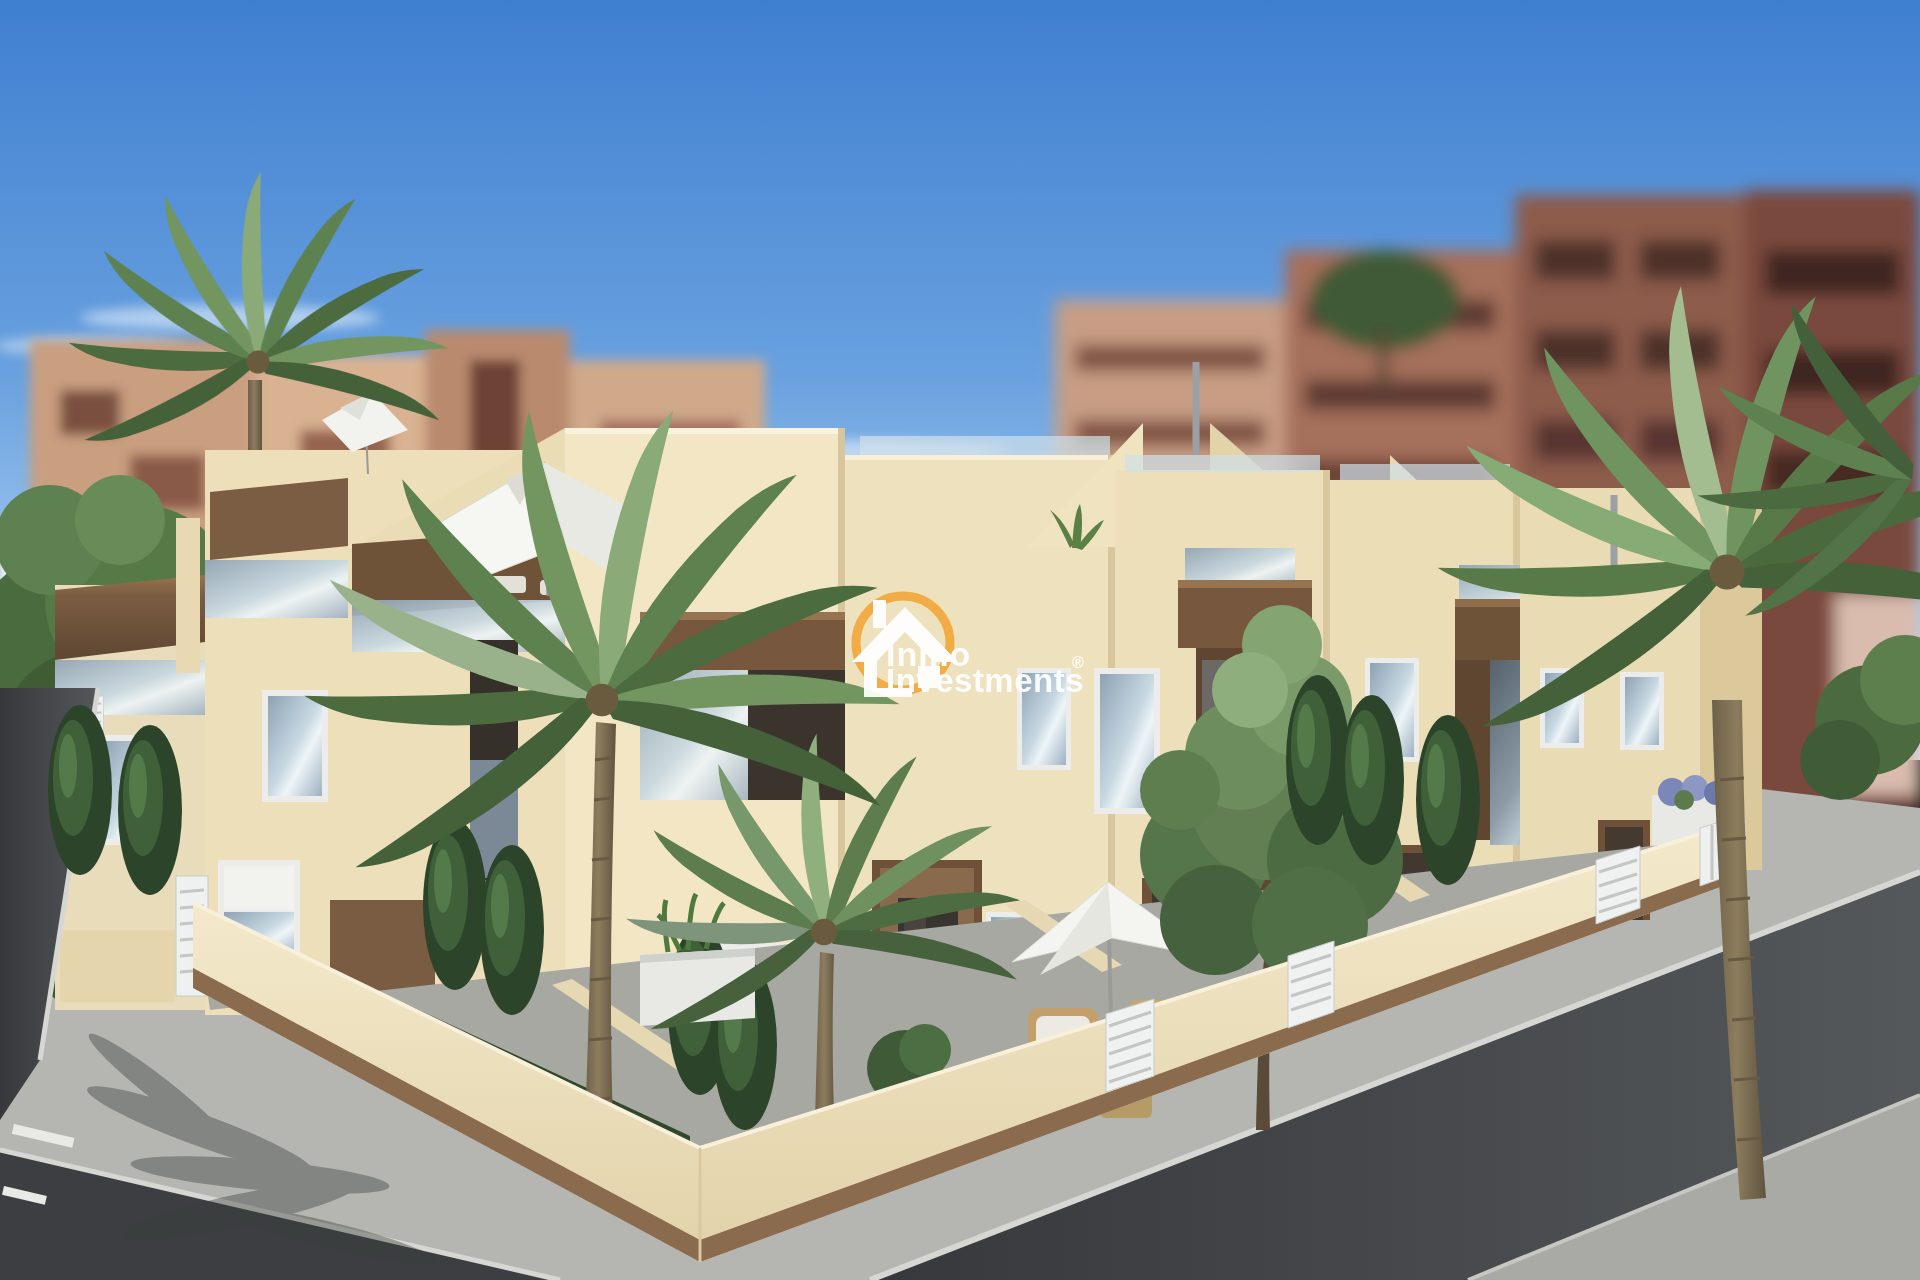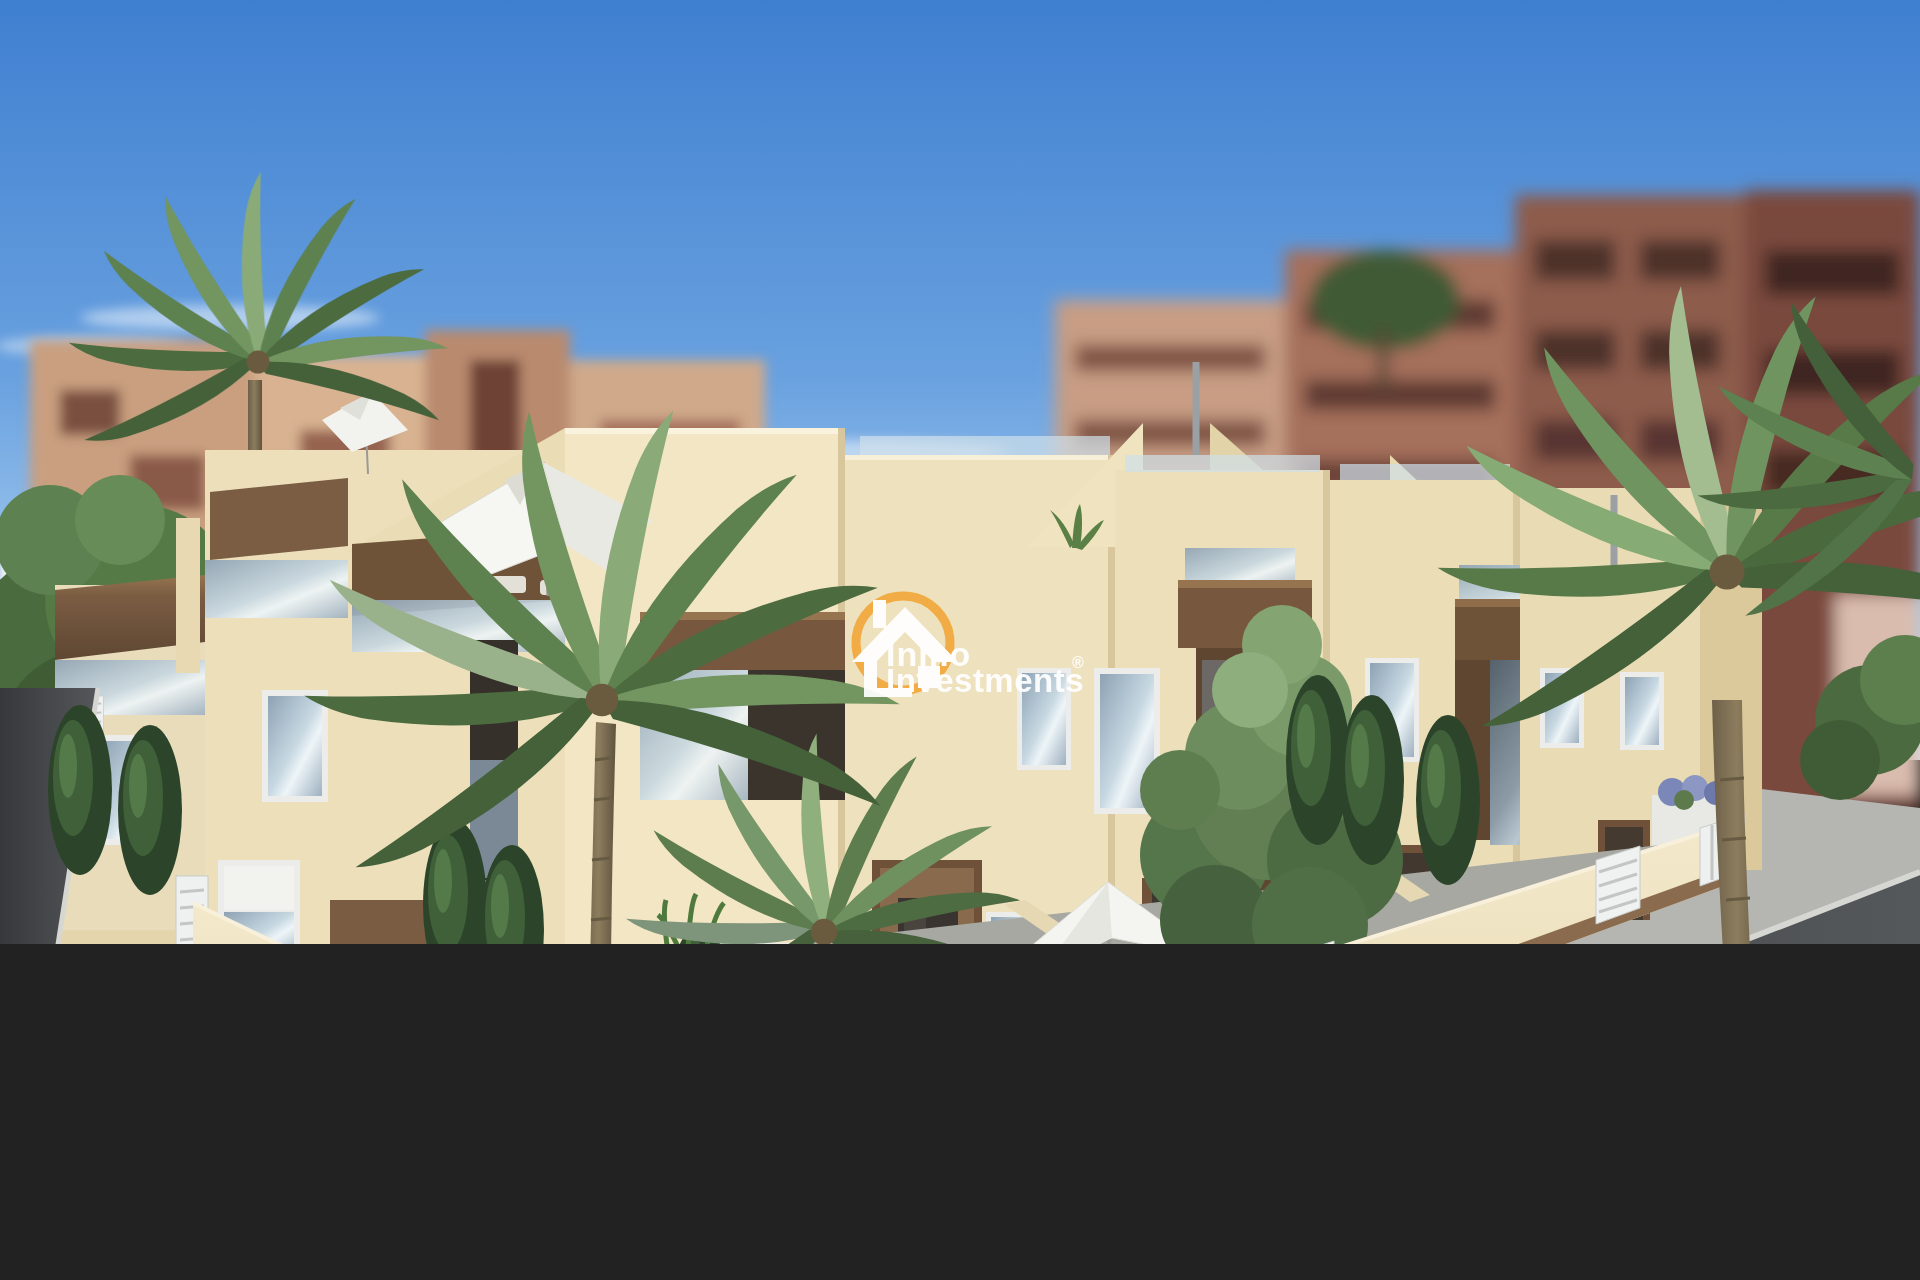--- a/index.html
+++ b/index.html
@@ -1,16 +1,16 @@
 <!DOCTYPE html>
 <html><head>
 <meta charset="utf-8">
 <style>
   html,body{margin:0;padding:0;background:#222;}
-  #stage{position:relative;width:1920px;height:944px;overflow:hidden;
+  #stage{position:relative;width:1920px;height:1280px;overflow:hidden;
          font-family:"Liberation Sans",sans-serif;text-align:center;}
   svg{display:block}
   text{font-family:"Liberation Sans","DejaVu Sans",sans-serif;}
 </style>
 </head>
 <body>
 
 <div id="stage">
 <svg width="1920" height="1280" viewBox="0 0 1920 1280">
 <defs>

